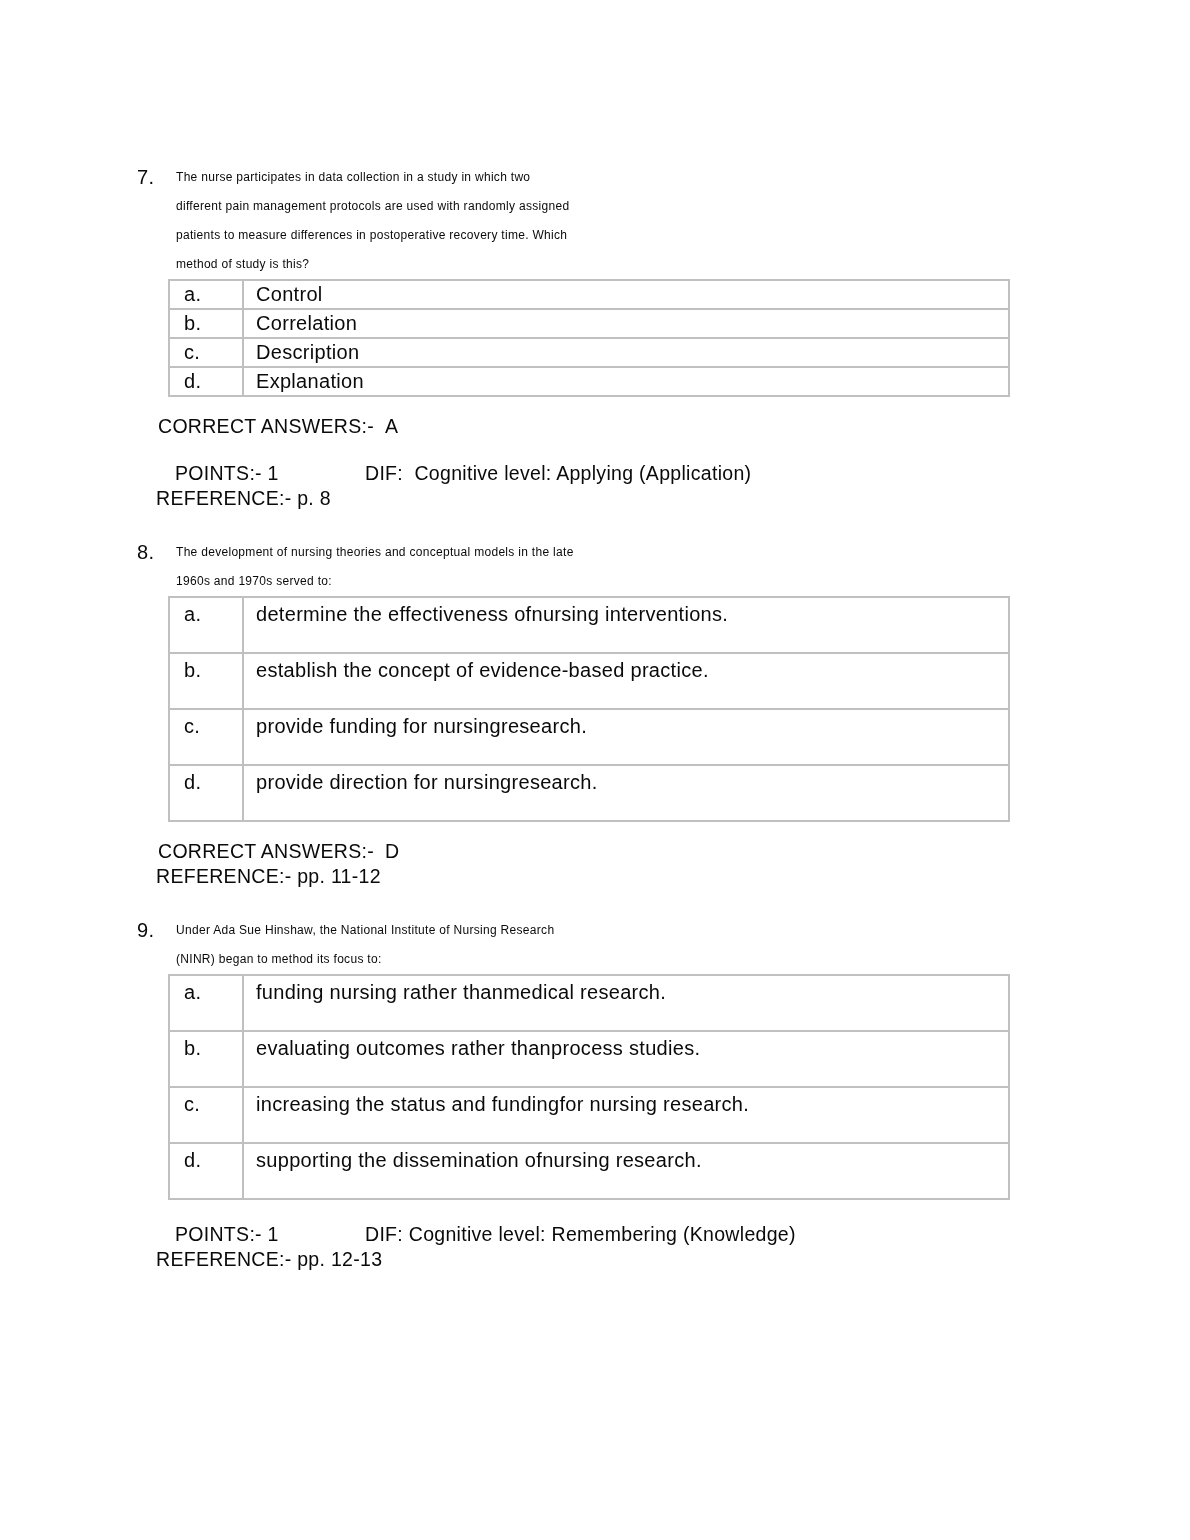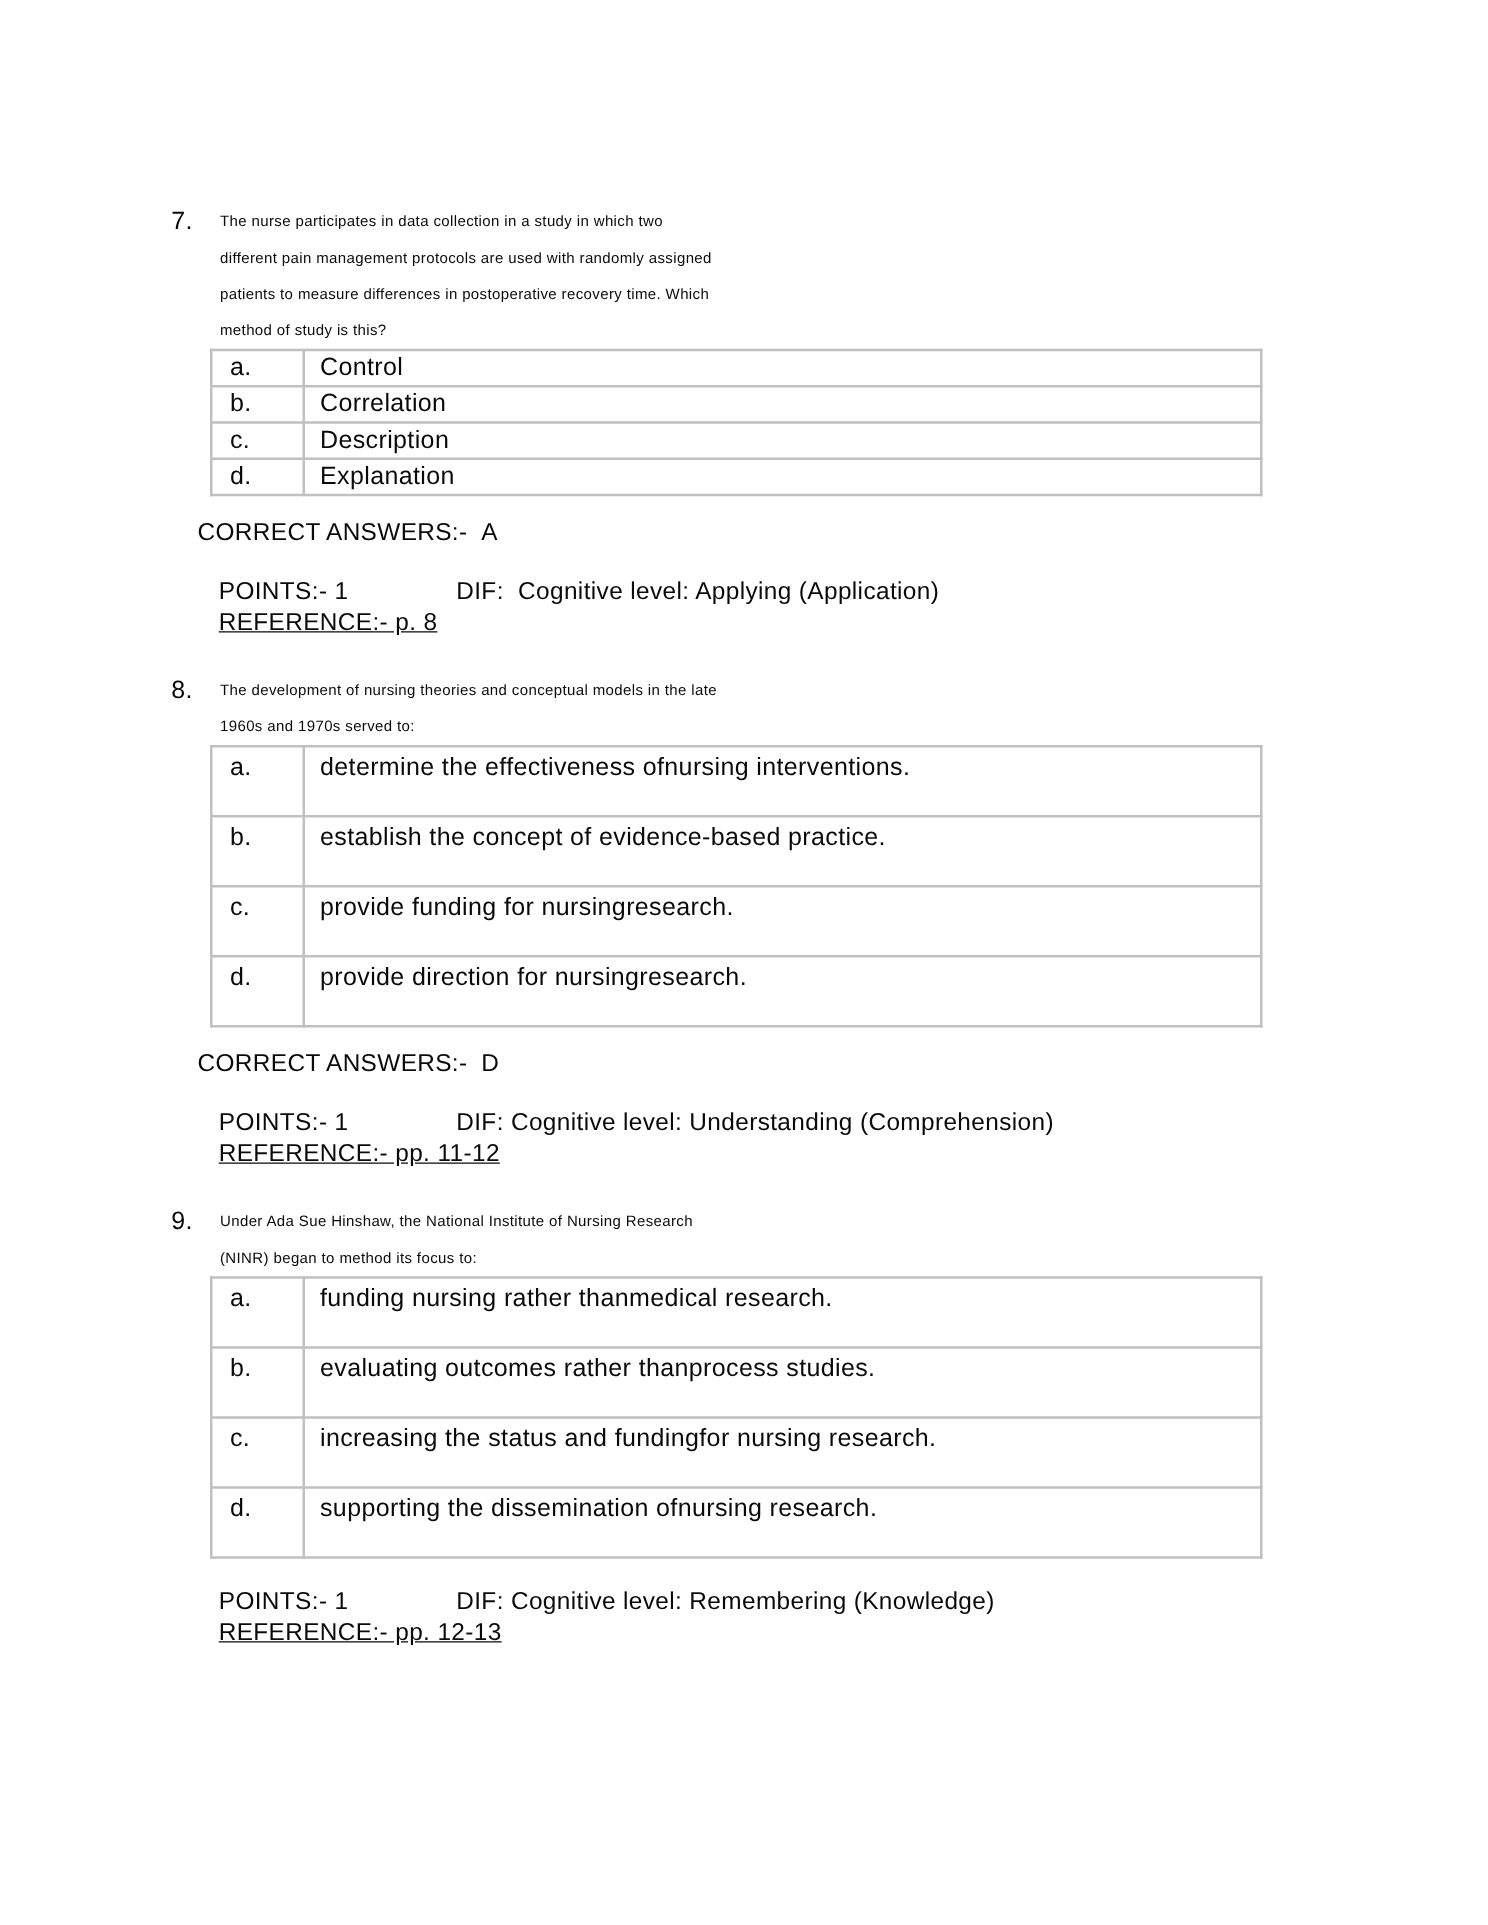--- a/index.html
+++ b/index.html
@@ -55,21 +55,21 @@
   .meta {
     margin: 0;
     font-size: 19.5px;
     line-height: 25px;
   }
   .correct-line { margin: 17px 0 0 21px; }
   .answer-val { margin-left: 11px; }
   .points-line { margin: 22px 0 0 38px; }
   .points { display: inline-block; width: 190px; }
   .dif { white-space: pre; }
-  .ref-line { margin: 0 0 0 38px; white-space: pre; text-decoration: underline; }
+  .ref-line { margin: 0 0 0 19px; white-space: pre; }
 </style>
 </head>
 <body>
 
 <div class="page">
 
   <section class="question">
     <div class="q-head">
       <span class="q-num">7.</span>
       <span class="q-text">The nurse participates in data collection in a study in which two
@@ -128,23 +128,20 @@
       </tr>
       <tr>
         <td class="opt-letter">d.</td>
         <td class="opt-text">provide direction for nursingresearch.</td>
       </tr>
     </tbody>
       </table>
     <p class="meta correct-line">
       <span>CORRECT ANSWERS:-</span><span class="answer-val">D</span>
     </p>
-    <p class="meta points-line">
-      <span class="points">POINTS:- 1</span><span class="dif">DIF: Cognitive level: Understanding (Comprehension)</span>
-    </p>
     <p class="meta ref-line">REFERENCE:- pp. 11-12</p>
   </section>
 
   <section class="question">
     <div class="q-head">
       <span class="q-num">9.</span>
       <span class="q-text">Under Ada Sue Hinshaw, the National Institute of Nursing Research
 (NINR) began to method its focus to:</span>
     </div>
     <table class="opt-table tbl-tall">

